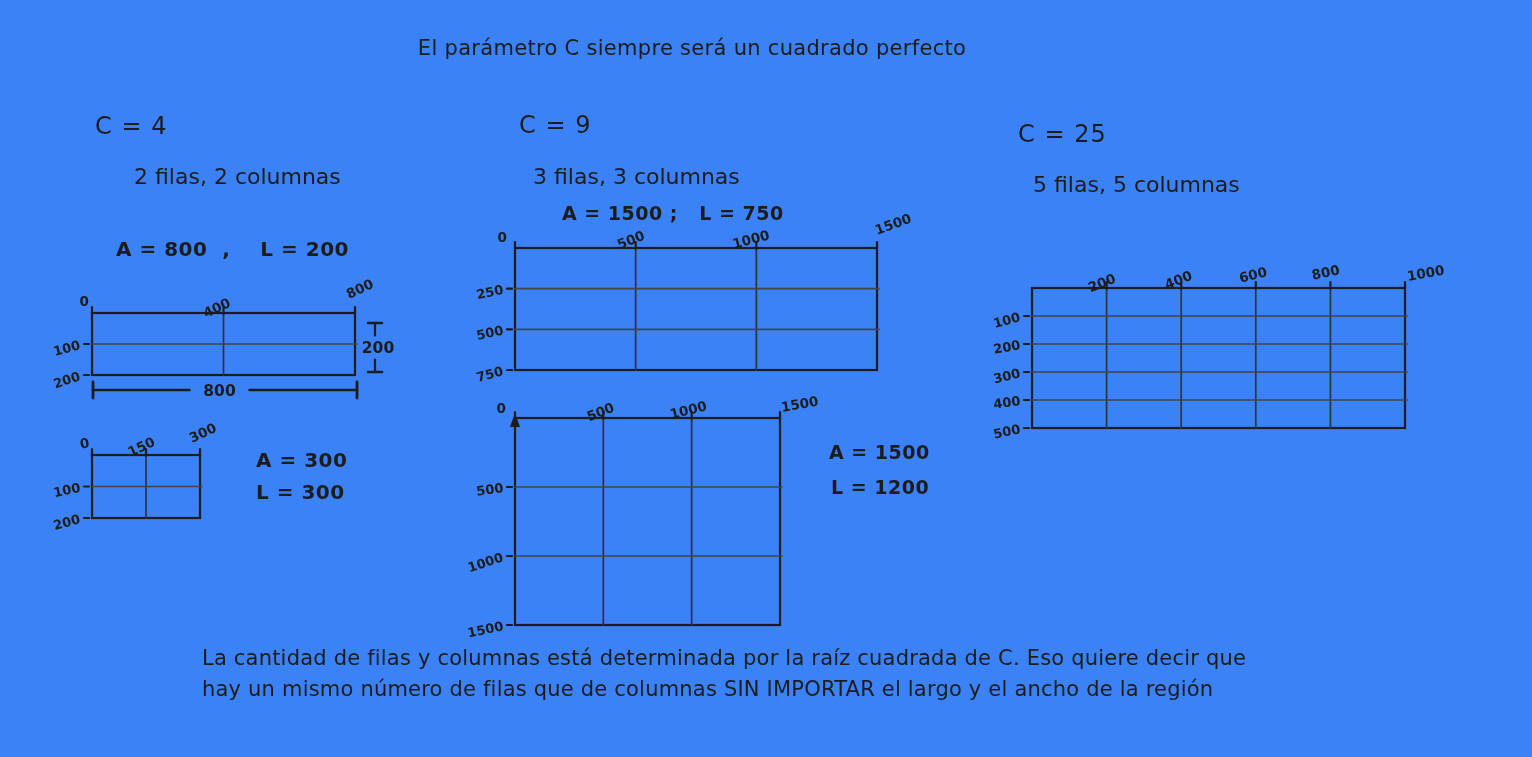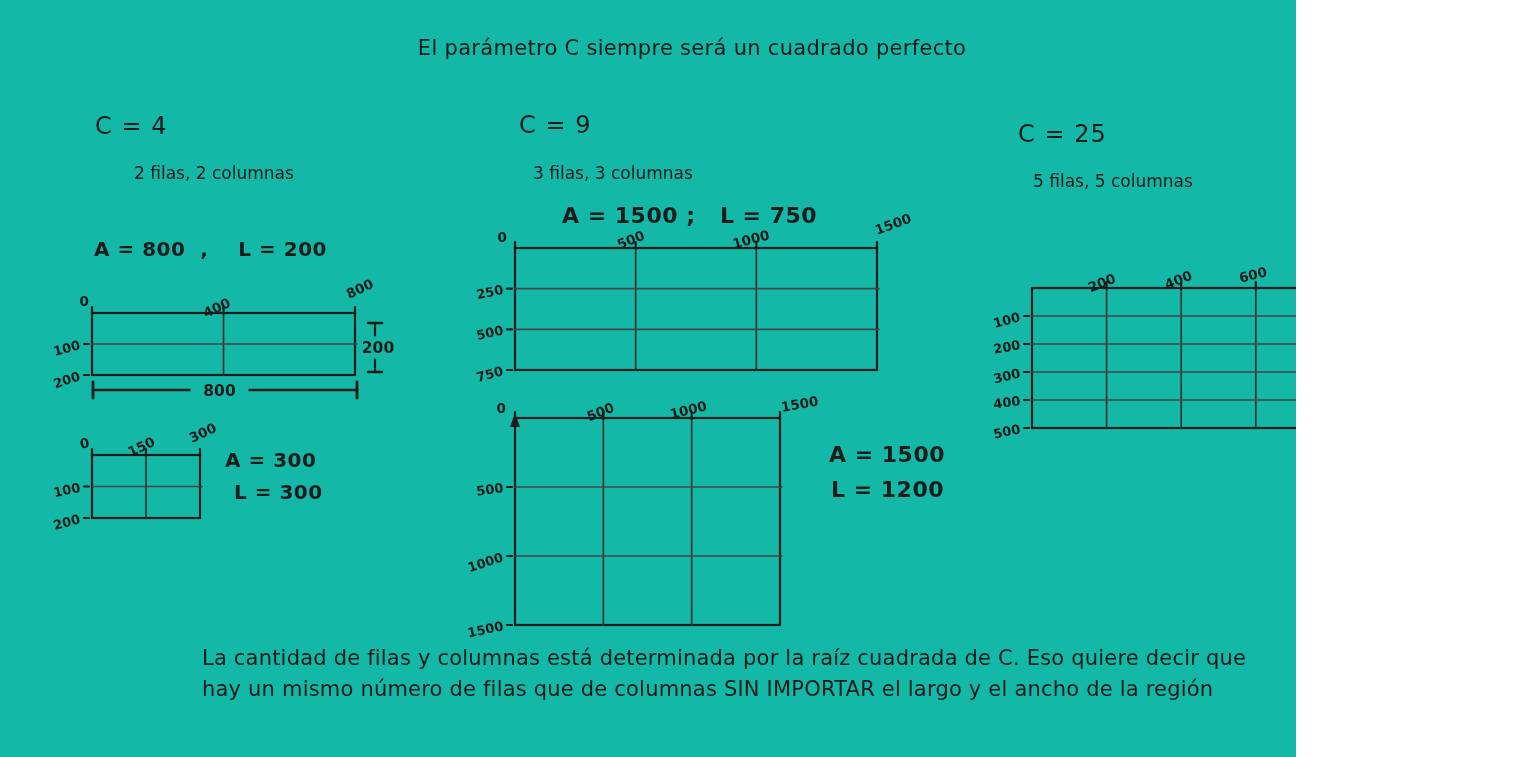--- a/index.html
+++ b/index.html
@@ -1,39 +1,39 @@
 <!DOCTYPE html>
 <html><head>
 <meta charset="utf-8">
 <style>
   html,body{margin:0;padding:0;background:#ffffff;}
   .page{
-    position:relative;width:1296px;height:757px;background:#14b8a6;
+    position:relative;width:1532px;height:757px;background:#3b82f6;
     font-family:"DejaVu Sans",sans-serif;color:#1c1c1c;overflow:hidden;
   }
   .abs{position:absolute;white-space:pre;line-height:1.15;}
   .title{font-size:21px;letter-spacing:.3px;text-align:center;width:600px;}
   .c-label{font-size:24px;letter-spacing:1px;text-align:center;}
-  .note{font-size:17px;}
-  .dim{font-size:20px;font-weight:bold;letter-spacing:.5px;}
-  .dim-sm{font-size:22px;font-weight:bold;letter-spacing:.5px;}
+  .note{font-size:22px;}
+  .dim{font-size:20px;font-weight:bold;letter-spacing:.5px;margin-left:22px;}
+  .dim-sm{font-size:19px;font-weight:bold;letter-spacing:.5px;}
   .footer-line{font-size:21px;letter-spacing:.2px;}
   svg.canvas{position:absolute;left:0;top:0;}
 </style>
 </head>
 <body>
 
 <div class="page">
 
   <div class="abs title" style="left:392px;top:36px">El parámetro C siempre será un cuadrado perfecto</div>
 
   <div class="abs c-label" style="left:95px;top:113px">C = 4</div>
   <div class="abs note" style="left:134px;top:164px">2 filas, 2 columnas</div>
   <div class="abs dim" style="left:94px;top:238px">A = 800  ,    L = 200</div>
-  <div class="abs dim" style="left:225px;top:449px">A = 300</div>
+  <div class="abs dim" style="left:234px;top:449px">A = 300</div>
   <div class="abs dim" style="left:234px;top:481px">L = 300</div>
 
   <div class="abs c-label" style="left:519px;top:112px">C = 9</div>
   <div class="abs note" style="left:533px;top:164px">3 filas, 3 columnas</div>
   <div class="abs dim-sm abs" style="left:562px;top:203px">A = 1500 ;   L = 750</div>
   <div class="abs dim-sm" style="left:829px;top:442px">A = 1500</div>
   <div class="abs dim-sm" style="left:831px;top:477px">L = 1200</div>
 
   <div class="abs c-label" style="left:1018px;top:121px">C = 25</div>
   <div class="abs note" style="left:1033px;top:172px">5 filas, 5 columnas</div>

